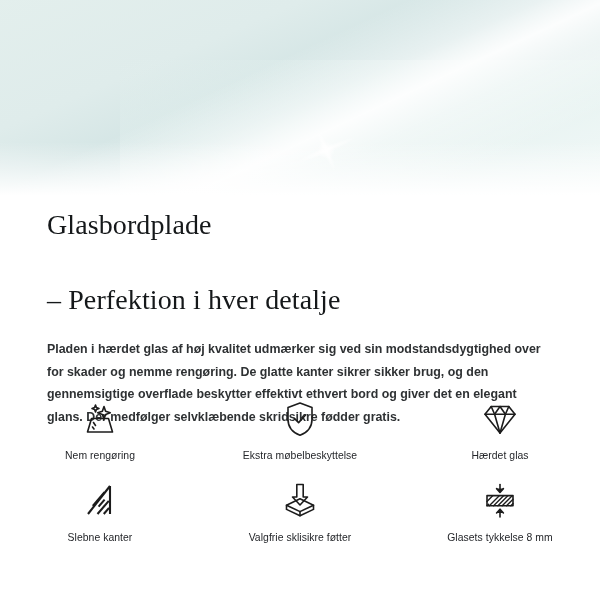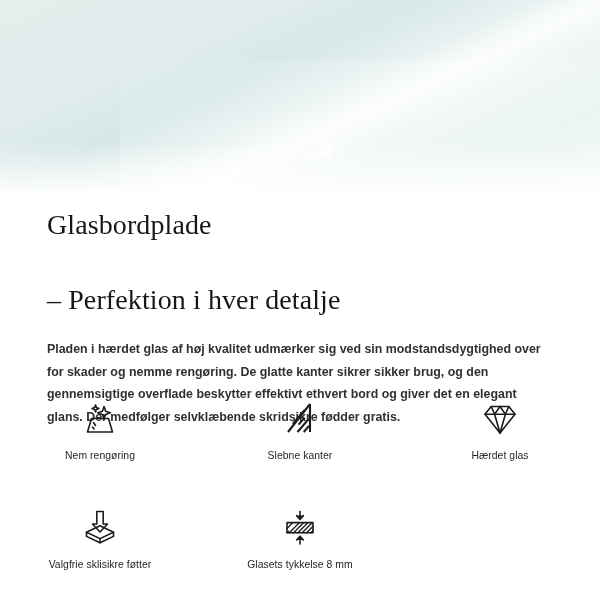--- a/index.html
+++ b/index.html
@@ -192,21 +192,21 @@
   }
 
   
   .features {
     position: absolute;
     left: 0;
     top: 398px;
     width: 600px;
     display: grid;
     grid-template-columns: repeat(3, 1fr);
-    row-gap: 45px;
+    row-gap: 18px;
   }
   .feature {
     display: flex;
     flex-direction: column;
     align-items: center;
     justify-content: flex-start;
   }
   .feature-icon {
     width: 46px;
     height: 42px;
@@ -264,48 +264,57 @@
           <path d="M14.5 20.5 L31.5 20.5 L35.5 34 L10.5 34 Z"></path>
           <path d="M16.5 24.5 L18.5 27.5"></path>
           <path d="M15.5 29 L17 31"></path>
           <path d="M27 8.5 L28.6 13.2 L33.3 14.8 L28.6 16.4 L27 21.1 L25.4 16.4 L20.7 14.8 L25.4 13.2 Z"></path>
           <path d="M18.5 7 L19.4 9.6 L22 10.5 L19.4 11.4 L18.5 14 L17.6 11.4 L15 10.5 L17.6 9.6 Z"></path>
         </svg>
       </span>
       <span class="feature-label">Nem rengøring</span>
     </div>
 
+    <div class="feature">
+      <span class="feature-icon">
+        <svg viewBox="0 0 46 42" fill="none" stroke="#1c1c1c" stroke-width="1.6" stroke-linecap="round" stroke-linejoin="round">
+          <path d="M23 5 L35 9.6 V21.5 C35 29.8 29.4 34.8 23 37.2 C16.6 34.8 11 29.8 11 21.5 V9.6 Z"></path>
+          <path d="M17.6 20.6 L21.6 24.6 L28.8 16.8"></path>
+        </svg>
+      </span>
+      <span class="feature-label">Ekstra møbelbeskyttelse</span>
+    </div>
+
+    <div class="feature">
+      <span class="feature-icon">
+        <svg viewBox="0 0 46 42" fill="none" stroke="#1c1c1c" stroke-width="1.6" stroke-linecap="round" stroke-linejoin="round">
+          <path d="M14.2 8.5 H31.8 L38 16.2 L23 35 L8 16.2 Z"></path>
+          <path d="M8 16.2 H38"></path>
+          <path d="M14.2 8.5 L17.6 16.2 L23 35"></path>
+          <path d="M31.8 8.5 L28.4 16.2 L23 35"></path>
+          <path d="M17.6 16.2 L23 8.5 L28.4 16.2"></path>
+        </svg>
+      </span>
+      <span class="feature-label">Hærdet glas</span>
+    </div>
 
     <div class="feature">
       <span class="feature-icon">
         <svg viewBox="0 0 46 42" fill="none" stroke="#1c1c1c" stroke-width="2.1" stroke-linecap="butt" stroke-linejoin="miter">
           <path d="M33 6 L33 34"></path>
           <path d="M33 6 L11 34"></path>
           <path d="M27.5 12.2 L15.8 25.9"></path>
           <path d="M27.6 19.6 L21.6 26.6"></path>
           <path d="M27.5 26.3 L27.3 26.5"></path>
           <path d="M33 34 L11 34" stroke="none"></path>
           <path d="M20.5 34 L31.8 20.9"></path>
           <path d="M26.8 34 L32 27.9"></path>
         </svg>
       </span>
       <span class="feature-label">Slebne kanter</span>
-    </div>
-
-    <div class="feature">
-      <span class="feature-icon">
-        <svg viewBox="0 0 46 42" fill="none" stroke="#1c1c1c" stroke-width="1.6" stroke-linecap="round" stroke-linejoin="round">
-          <path d="M14.2 8.5 H31.8 L38 16.2 L23 35 L8 16.2 Z"></path>
-          <path d="M8 16.2 H38"></path>
-          <path d="M14.2 8.5 L17.6 16.2 L23 35"></path>
-          <path d="M31.8 8.5 L28.4 16.2 L23 35"></path>
-          <path d="M17.6 16.2 L23 8.5 L28.4 16.2"></path>
-        </svg>
-      </span>
-      <span class="feature-label">Hærdet glas</span>
     </div>
 
     <div class="feature">
       <span class="feature-icon">
         <svg viewBox="0 0 46 42" fill="none" stroke="#1c1c1c" stroke-width="1.6" stroke-linecap="round" stroke-linejoin="round">
           <path d="M19.8 4.5 H26.2 V17 H30.5 L23 25 L15.5 17 H19.8 Z"></path>
           <path d="M23 18.8 L36.5 25.2 L23 31.6 L9.5 25.2 Z"></path>
           <path d="M9.5 25.2 V29.4 L23 35.8 L36.5 29.4 V25.2"></path>
           <path d="M23 31.6 V35.8"></path>
         </svg>

